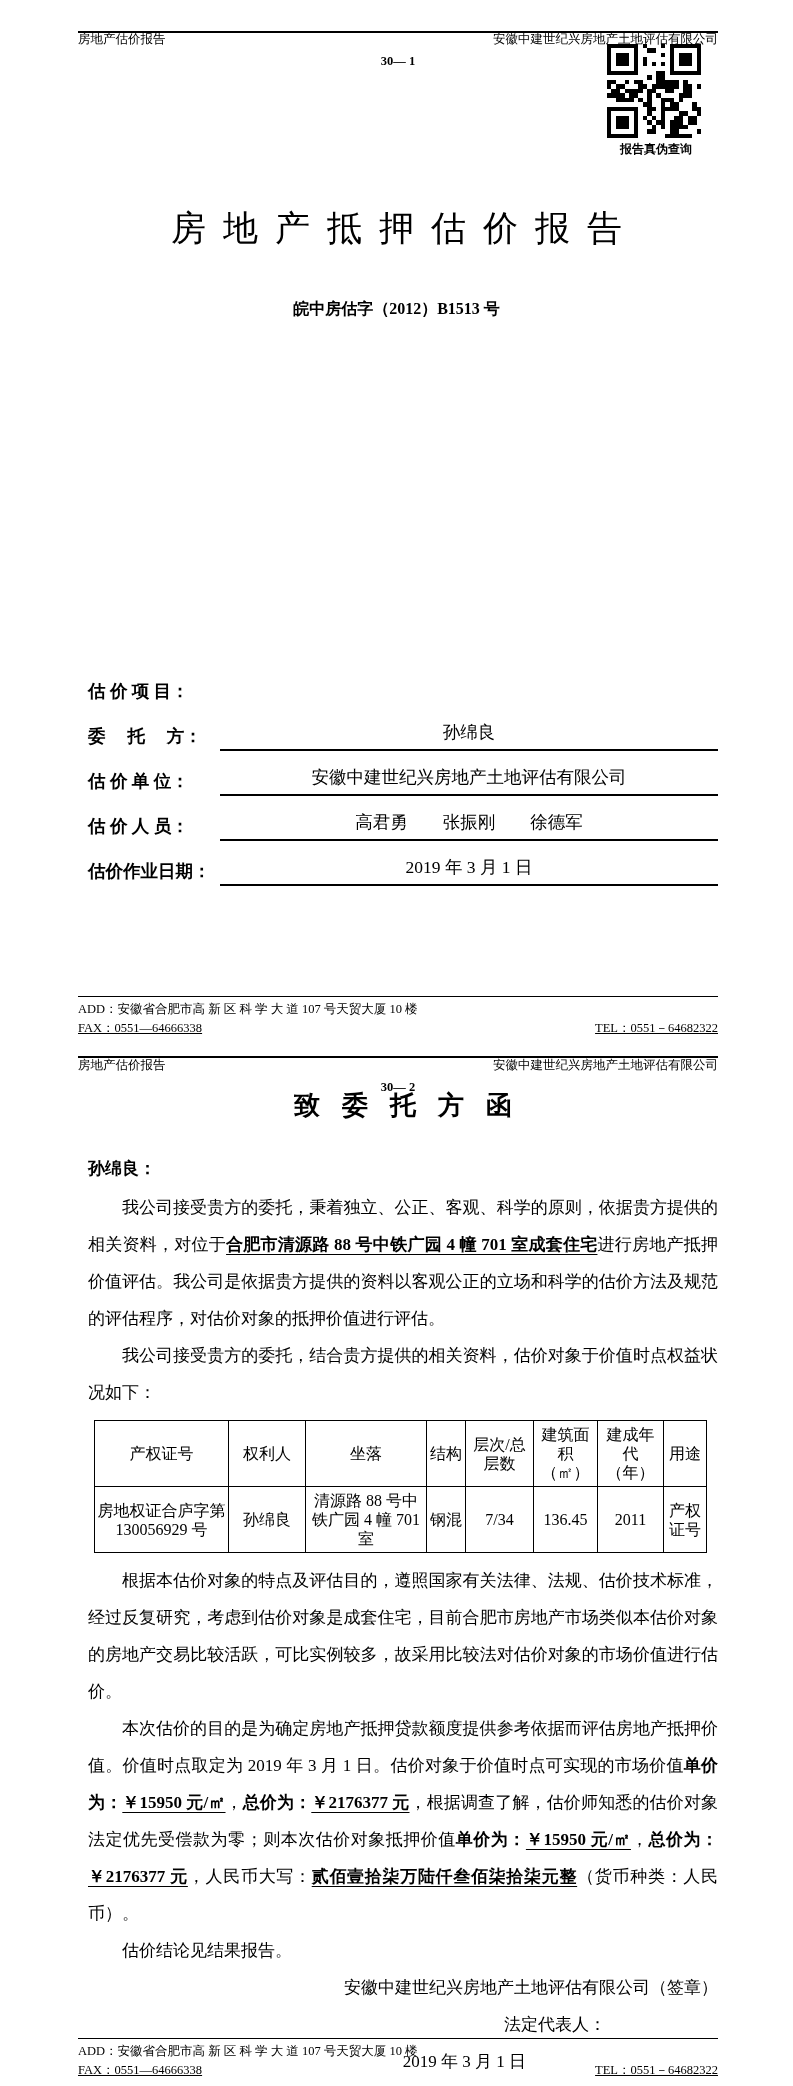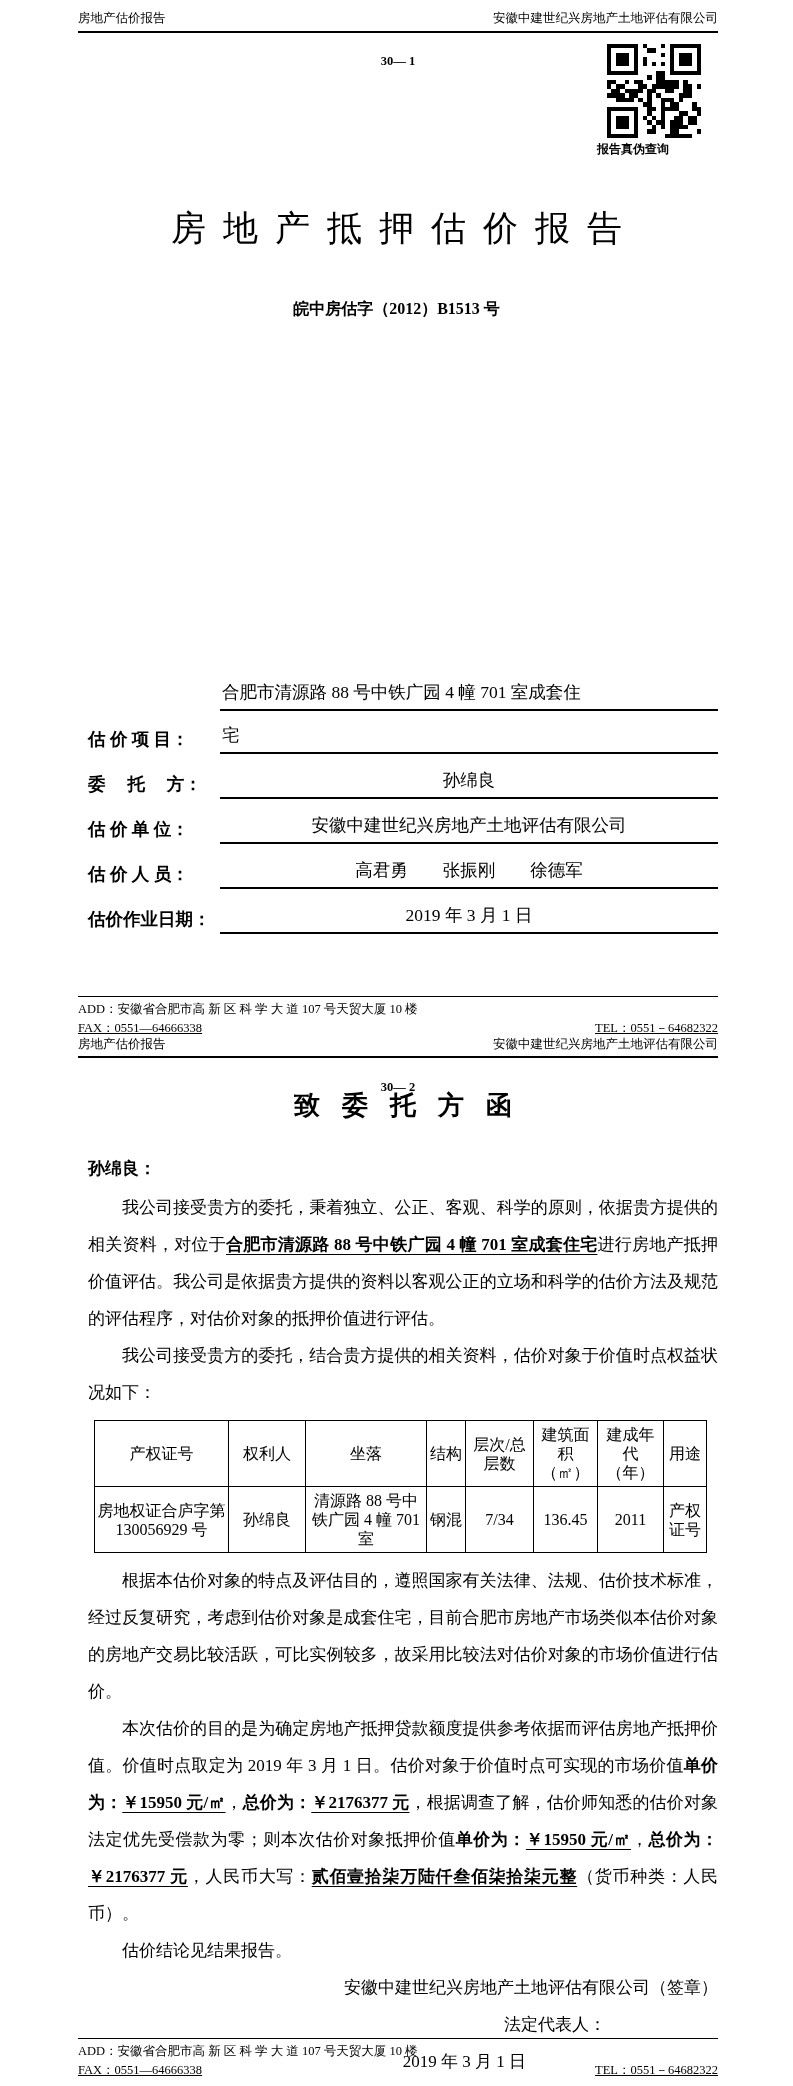--- a/index.html
+++ b/index.html
@@ -4,33 +4,33 @@
 <style>
   * { margin:0; padding:0; box-sizing:border-box; }
   html,body { background:#ffffff; }
   body {
     width:793px; height:2086px; position:relative; overflow:hidden;
     color:#000; font-family:"Liberation Serif","DejaVu Serif",serif;
   }
   .abs { position:absolute; }
 
   
-  .run-hdr { left:78px; width:640px; display:flex; align-items:flex-start; font-size:12.5px; }
+  .run-hdr { left:78px; width:640px; display:flex; align-items:center; font-size:12.5px; }
   .run-hdr .l { flex:1; text-align:left; }
   .run-hdr .c { flex:0 0 auto; font-weight:bold;margin-top:44px; }
   .run-hdr .r { flex:1; text-align:right; }
   .rule { left:78px; width:640px; border-top:2px solid #000; height:0; }
 
   .run-ftr { left:78px; width:640px; font-size:12.5px; border-top:1.5px solid #000; padding-top:4px; }
   .run-ftr .line2 { display:flex; justify-content:space-between; margin-top:2px;text-decoration:underline; }
 
   
   #qr-box { top:44px; left:607px; width:94px; height:94px; }
   #qr-box svg { width:100%; height:100%; shape-rendering:crispEdges; }
-  #qr-caption { top:141px; left:597px; width:118px; text-align:left; font-weight:bold; font-size:12px; }
+  #qr-caption { top:141px; left:597px; width:118px; text-align:center; font-weight:bold; font-size:12px; }
 
   
   #report-title { top:205px; left:0; width:100%; text-align:center; font-weight:normal;
                   font-size:35px; letter-spacing:17px; text-indent:17px; }
   #doc-number { top:299px; left:0; width:100%; text-align:center; font-weight:bold; font-size:16px; }
 
   #fields { top:679px; left:88px; width:630px; font-size:17.5px; }
   .frow { display:flex; align-items:flex-end; margin-bottom:13px; }
   .flabel { flex:0 0 132px; font-weight:bold; padding-bottom:3px; white-space:pre; }
   .fval-col { flex:1; }
@@ -301,24 +301,20 @@
     </svg>
 </div>
 <div class="abs" id="qr-caption">报告真伪查询</div>
 
 <div class="abs" id="report-title">房地产抵押估价报告</div>
 <div class="abs" id="doc-number">皖中房估字（2012）B1513 号</div>
 
 <div class="abs" id="fields">
     <div class="frow">
       <div class="flabel">估 价 项 目：</div>
-      <div class="fval-col">
-        <div class="fval">合肥市清源路 88 号中铁广园 4 幢 701 室成套住</div>
-        <div class="fval">宅</div>
-      </div>
     </div>
     <div class="frow">
       <div class="flabel">委　 托　 方：</div>
       <div class="fval-col">
         <div class="fval center">孙绵良</div>
       </div>
     </div>
     <div class="frow">
       <div class="flabel">估 价 单 位：</div>
       <div class="fval-col">

